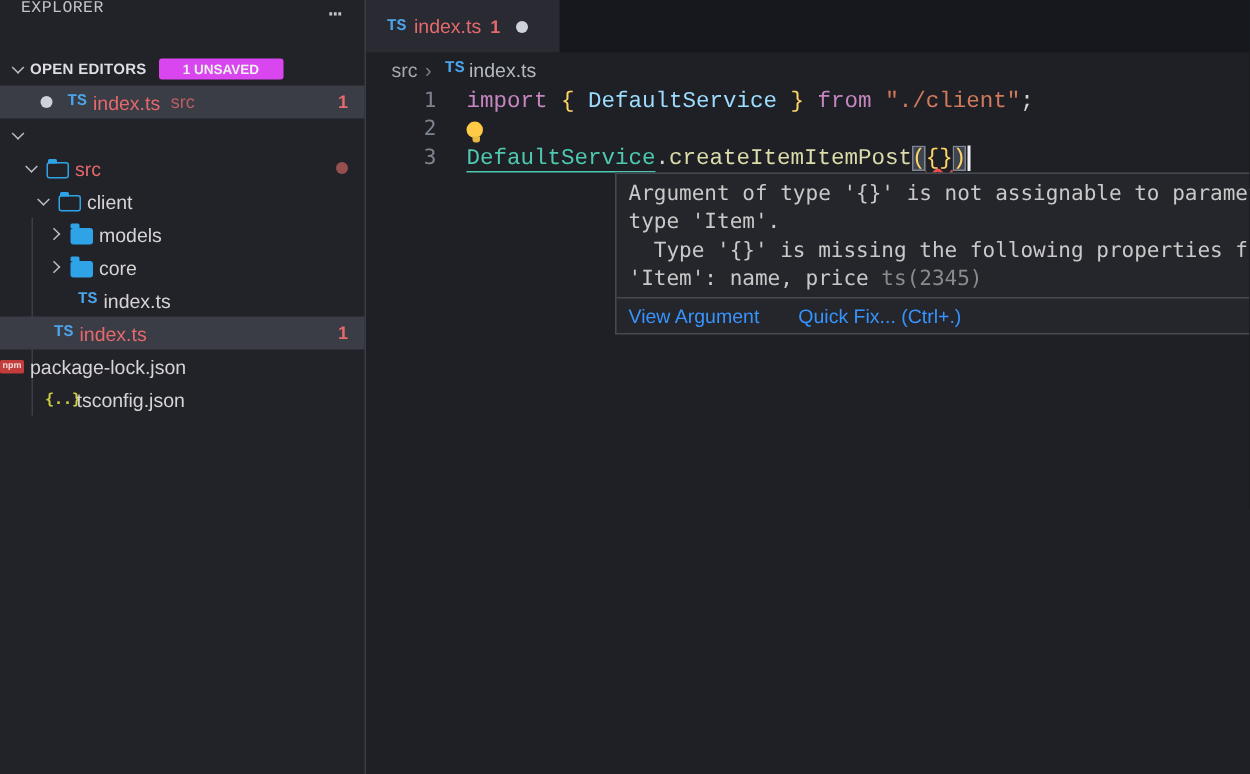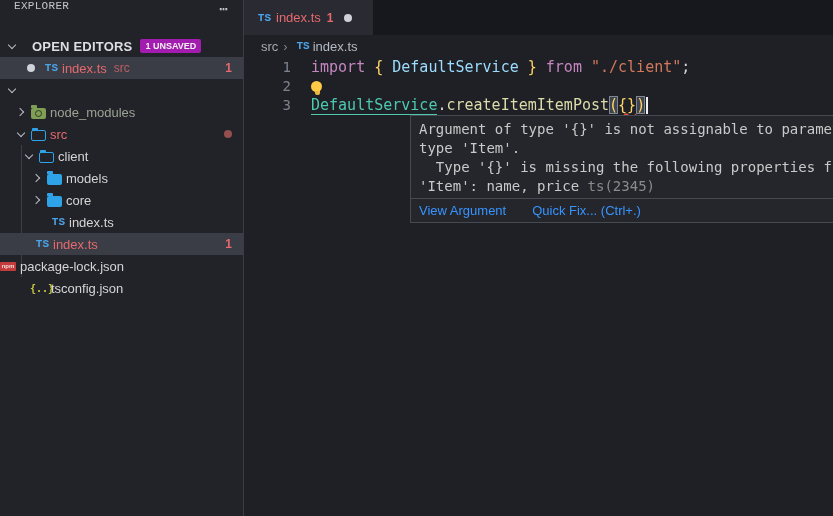--- a/index.html
+++ b/index.html
@@ -8,22 +8,22 @@
     position:relative; width:833px; height:516px; overflow:hidden;
     background:#1f2026; font-family:"Liberation Sans",sans-serif;
     color:#d5d5d5; -webkit-font-smoothing:antialiased;
   }
   
   .sidebar { position:absolute; left:0; top:0; width:243px; height:516px; background:#222229; }
   .sidebar-title { height:35px; display:flex; align-items:flex-start; padding:0 14px;font-family:Liberation Mono, monospace; }
   .sidebar-title .label { font-size:11px; color:#c3c3cb; letter-spacing:.3px; }
   .sidebar-title .more { margin-left:auto; color:#c3c3cb; font-size:15px; letter-spacing:1px; cursor:pointer; }
   .sect-header { height:22px; display:flex; align-items:center; padding-left:4px; cursor:pointer; }
-  .sect-header .label { font-size:13px; font-weight:bold; color:#dddde3; letter-spacing:.2px;margin-left:12px; }
-  .badge-pill { margin-left:8px; font-size:9px; font-weight:bold; color:#f0f0f0; background:#a21caf; border-radius:2px; padding:2px 5px; }
+  .sect-header .label { font-size:10px; font-weight:bold; color:#dddde3; letter-spacing:.2px; }
+  .badge-pill { margin-left:8px; font-size:9px; font-weight:bold; color:#f0f0f0; background:#d946ef; border-radius:2px; padding:2px 16px; }
   .row { position:relative; height:22px; display:flex; align-items:center; font-size:13px; color:#d5d5d5; cursor:pointer; white-space:nowrap; }
   .row.selected { background:#3a3d45; }
   .row .lbl { margin-left:4px; }
   .row .desc { margin-left:7px; font-size:12px; opacity:.75; }
   .err-text { color:#e5696d; }
   .muted-green { color:#9aa394; }
   .count-badge { position:absolute; right:11px; font-size:12px; font-weight:bold; color:#e5696d; }
   .mod-dot { position:absolute; right:11px; width:8px; height:8px; border-radius:50%; background:#95504e; }
   .dirty-dot { width:8px; height:8px; border-radius:50%; background:#cfd2d8; flex:none; }
   
@@ -49,21 +49,21 @@
   .tab { position:absolute; left:0; top:0; width:129px; height:35px; background:#2a2b32; display:flex; align-items:center; padding:0 10px; cursor:pointer; }
   .tab .name { margin-left:5px; font-size:13px; color:#e5696d; }
   .tab .cnt { margin-left:6px; font-size:12px; font-weight:bold; color:#e5696d; }
   .tab .dirty-dot { margin-left:10px; }
   .breadcrumb { position:absolute; left:244px; top:35px; right:0; height:22px; display:flex; align-items:center; padding-left:17px; font-size:13px; color:#a4a9b2; }
   .breadcrumb .sep { margin:0 5px; color:#7d828c; }
   .breadcrumb .ts-icon { margin-right:3px; }
   .breadcrumb .crumb { cursor:pointer; }
   .code-area { position:absolute; left:244px; top:57px; right:0; bottom:0; font-family:"DejaVu Sans Mono",monospace; }
   .gutter-num { position:absolute; left:0; width:47px; height:19px; line-height:19px; text-align:right; font-size:14px; color:#7d838f; }
-  .cline { position:absolute; left:67px; height:19px; line-height:19px; font-size:15px; white-space:pre; color:#d4d4d4; }
+  .cline { position:absolute; left:67px; height:19px; line-height:19px; font-size:15px; white-space:pre; color:#d4d4d4;font-family:Liberation Mono, monospace; }
   .tok-kw { color:#c586c0; }
   .tok-var { color:#9cdcfe; }
   .tok-cls { color:#4ec9b0; border-bottom:1px solid #4ec9b0; }
   .tok-fn { color:#dcdcaa; }
   .tok-str { color:#d1795b; }
   .tok-bracket { color:#ffd666; }
   .tok-plain { color:#d4d4d4; }
   .bracket-box { box-shadow:inset 0 0 0 1px #7f8591; background:#3e4450; }
   .squiggle { text-decoration:underline wavy #f14c4c 1.5px; text-underline-offset:3px; text-decoration-skip-ink:none; }
   .cursor { display:inline-block; width:2px; height:17px; background:#f0f0f0; vertical-align:text-bottom; margin-left:1px; }
@@ -102,25 +102,20 @@
       <span class="desc err-text">src</span>
       <span class="count-badge">1</span>
     </div>
 
     <div class="sect-header">
       <span class="chev"></span>
     </div>
 
     <div class="indent-guide"></div>
 
-    <div class="row" style="padding-left:13px;">
-      <span class="chev collapsed"></span>
-      <span class="ficon folder node" style="margin-left:2px;"></span>
-      <span class="lbl muted-green">node_modules</span>
-    </div>
 
     <div class="row" style="padding-left:13px;">
       <span class="chev"></span>
       <span class="ficon folder outline" style="margin-left:2px;"></span>
       <span class="lbl err-text">src</span>
       <span class="mod-dot"></span>
     </div>
 
     <div class="row" style="padding-left:21px;">
       <span class="chev"></span>

